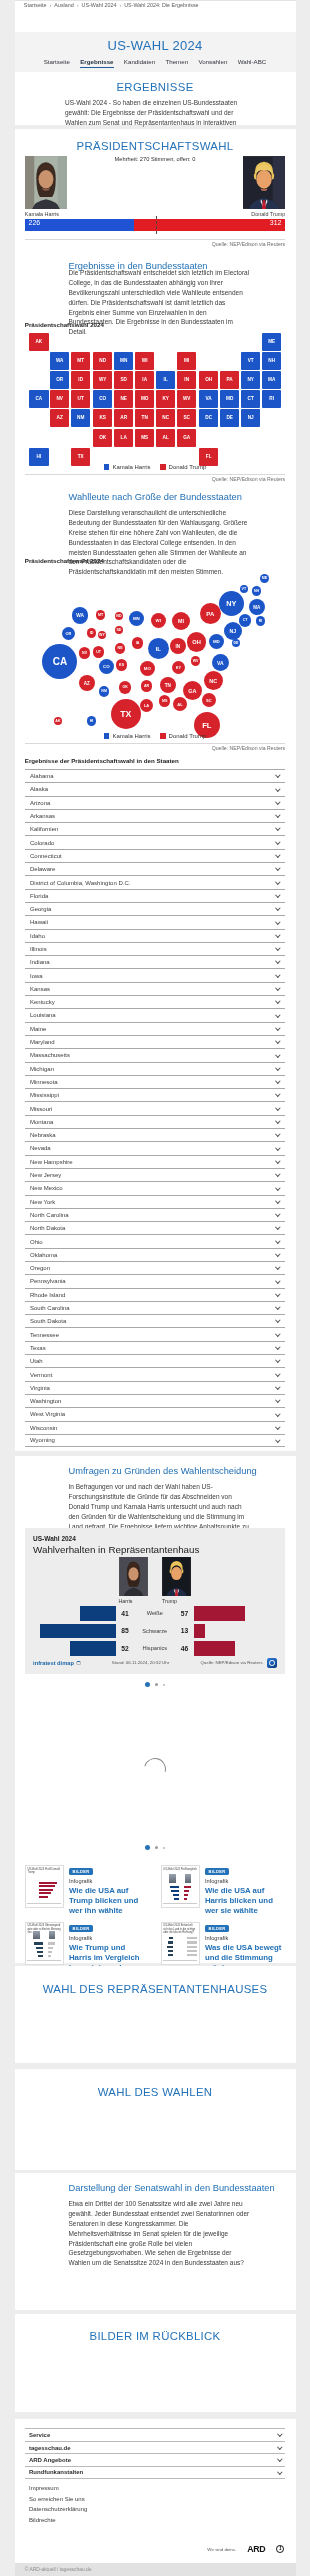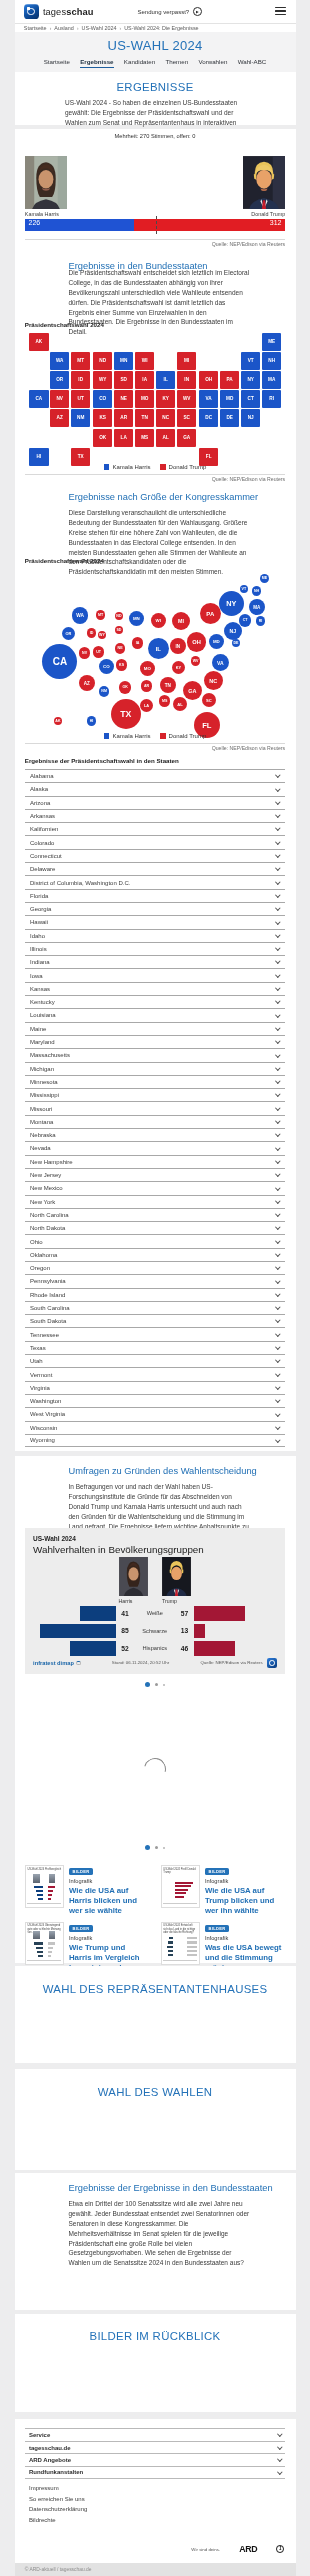--- a/index.html
+++ b/index.html
@@ -108,49 +108,31 @@
   .kick{font-size:5.7px;color:#3a3a3a;margin-top:3.1px}
   .tt{font-size:7.8px;line-height:1.25;color:#2270b5;font-weight:bold;margin-top:2.1px}
 
   
   .f-acc{position:absolute;left:10.3px;right:10.3px;top:9.3px}
   .f-row{height:12.6px;border-top:0.5px solid #b9b9b9;display:flex;align-items:center;justify-content:space-between;padding:0 4.1px;cursor:pointer}
   .f-row:last-child{border-bottom:0.5px solid #b9b9b9}
   .f-row span{font-size:6px;font-weight:bold;color:#2e2e2e}
   .f-links{position:absolute;left:14.5px;top:66px;display:flex;flex-direction:column;gap:4.7px}
   .f-links a{font-size:6px;color:#3d3d3d;text-decoration:none;cursor:pointer}
-  .ard{position:absolute;right:11.4px;top:125px;display:flex;align-items:center;gap:19px}
+  .ard{position:absolute;right:11.4px;top:125px;display:flex;align-items:center;gap:11px}
   .ard .slog{font-size:4.4px;color:#555}
   .ard .mark{font-size:8.8px;font-weight:bold;color:#141414;letter-spacing:-0.3px}
   .ard .circ{width:7.8px;height:7.8px;border:1px solid #141414;border-radius:50%;display:inline-flex;align-items:center;justify-content:center;font-size:4.7px;font-weight:bold;color:#141414;font-style:italic}
   .bottombar{position:absolute;left:14.5px;width:281px;background:#e2e2e2}
   .bottombar span{display:block;padding:3.6px 10.3px;font-size:4.9px;color:#8d8d8d}
 </style>
 </head>
 <body>
 
 <div class="card" style="top:0;height:32px">
-  <div class="hdr-row">
-    <div class="logo-wrap">
-      <div class="logo-sq">
-          <i class="logo-notch"></i>
-          <i class="logo-ring"></i>
-        </div>
-      <div class="wordmark"><span>tages</span><b>schau</b></div>
-    </div>
-    <div class="watch">
-      <span>Sendung verpasst?</span>
-      <span class="play">▶</span>
-    </div>
-    <div class="burger">
-        <i></i>
-        <i></i>
-        <i></i>
-      </div>
-  </div>
   <div class="crumbs" id="breadcrumb">
       <span>Startseite</span>
       <span class="sep">›</span>
       <span>Ausland</span>
       <span class="sep">›</span>
       <span>US-Wahl 2024</span>
       <span class="sep">›</span>
       <span>US-Wahl 2024: Die Ergebnisse</span>
     </div>
 </div>
@@ -166,20 +148,21 @@
       <div class="tab">Wahl-ABC</div>
     </div>
 </div>
 
 <div class="card" style="top:72px;height:53px">
   <h2 class="sec" style="margin-top:9.3px">ERGEBNISSE</h2>
   <p class="body" style="margin:5.2px auto 0;width:180px">US-Wahl 2024 - So haben die einzelnen US-Bundesstaaten gewählt: Die Ergebnisse der Präsidentschaftswahl und der Wahlen zum Senat und Repräsentantenhaus in interaktiven Grafiken.</p>
 </div>
 
 <div class="card" style="top:129px;height:1322px">
+  <h2 class="sec" style="margin-top:11.4px">PRÄSIDENTSCHAFTSWAHL</h2>
   <div style="text-align:center;font-size:5.7px;color:#2f2f2f;margin-top:4.1px">Mehrheit: 270 Stimmen, offen: 0</div>
 
   <div class="photo" style="left:10.3px;top:27px;width:42px;height:53px">
     <svg viewBox="0 0 82 103">
         <rect width="82" height="103" fill="#aab3a7"></rect>
         <rect width="18" height="103" fill="#6e6357" opacity=".55"></rect>
         <rect x="64" width="18" height="103" fill="#93a096" opacity=".6"></rect>
         <path d="M41 84 Q18 88 14 103 L68 103 Q64 88 41 84Z" fill="#33333b"></path>
         <path d="M22 42 Q22 14 41 12 Q60 14 60 44 Q60 70 53 80 L29 80 Q22 68 22 42Z" fill="#3b2a21"></path>
         <ellipse cx="41" cy="45" rx="14.5" ry="18" fill="#c9946d"></ellipse>
@@ -277,21 +260,21 @@
         <span>Kamala Harris</span>
       </span>
       <span class="it">
         <span class="sw" style="background: rgb(214, 34, 42);"></span>
         <span>Donald Trump</span>
       </span>
     </div>
   <div class="hairline" style="position:absolute;left:10.3px;right:10.3px;top:345px"></div>
   <div class="src" style="position:absolute;right:10.3px;top:347px">Quelle: NEP/Edison via Reuters</div>
 
-  <h3 class="sub" style="position:absolute;left:54px;top:363px">Ergebnisse nach Größe der Kongresskammer</h3>
+  <h3 class="sub" style="position:absolute;left:54px;top:363px">Wahlleute nach Größe der Bundesstaaten</h3>
   <p class="body" style="position:absolute;left:54px;top:379px;width:182px">Diese Darstellung veranschaulicht die unterschiedliche Bedeutung der Bundesstaaten für den Wahlausgang. Größere Kreise stehen für eine höhere Zahl von Wahlleuten, die die Bundesstaaten in das Electoral College entsenden. In den meisten Bundesstaaten gehen alle Stimmen der Wahlleute an den Präsidentschaftskandidaten oder die Präsidentschaftskandidatin mit den meisten Stimmen.</p>
 
   <div class="chart-label" style="position:absolute;left:10.3px;top:428px">Präsidentschaftswahl 2024</div>
   <div class="bubblemap" style="top:438px" id="bubblemap">
       <div class="bubble" style="left: 47px; top: 40px; height: 16.5px; width: 16.5px; font-size: 4.8px; background: rgb(27, 85, 200);">WA</div>
       <div class="bubble" style="left: 37px; top: 60px; height: 13.4px; width: 13.4px; font-size: 3.9px; background: rgb(27, 85, 200);">OR</div>
       <div class="bubble" style="left: 17.7px; top: 77px; height: 35px; width: 35px; font-size: 10px; background: rgb(27, 85, 200);">CA</div>
       <div class="bubble" style="left: 54px; top: 80px; height: 11.6px; width: 11.6px; font-size: 3.6px; background: rgb(214, 34, 42);">NV</div>
       <div class="bubble" style="left: 62px; top: 61px; height: 9.5px; width: 9.5px; font-size: 3.6px; background: rgb(214, 34, 42);">ID</div>
       <div class="bubble" style="left: 68px; top: 79px; height: 11.6px; width: 11.6px; font-size: 3.6px; background: rgb(214, 34, 42);">UT</div>
@@ -561,21 +544,21 @@
       </div>
     </div>
 </div>
 
 <div class="card" style="top:1456px;height:507px">
   <h3 class="sub" style="position:absolute;left:54px;top:10.3px">Umfragen zu Gründen des Wahlentscheidung</h3>
   <p class="body" style="position:absolute;left:54px;top:26px;width:182px">In Befragungen vor und nach der Wahl haben US-Forschungsinstitute die Gründe für das Abschneiden von Donald Trump und Kamala Harris untersucht und auch nach den Gründen für die Wahlentscheidung und die Stimmung im Land gefragt. Die Ergebnisse liefern wichtige Anhaltspunkte zu den Ursachen des Ergebnisses und zum Wahlverhalten der verschiedenen Bevölkerungsgruppen.</p>
 
   <div class="igbox" style="top:72px">
     <div class="ig-kicker">US-Wahl 2024</div>
-    <div class="ig-title">Wahlverhalten in Bevölkerungsgruppen</div>
+    <div class="ig-title">Wahlverhalten in Repräsentantenhaus</div>
     <div class="ig-photos">
       <div>
         <div class="ig-photo">
             <svg viewBox="0 0 56 76">
               <rect width="56" height="76" fill="#4a4a52"></rect>
               <path d="M28 60 Q12 64 9 76 L47 76 Q44 64 28 60Z" fill="#2c2c33"></path>
               <path d="M15 30 Q15 10 28 9 Q41 10 41 32 Q41 50 36 58 L20 58 Q15 48 15 30Z" fill="#35241c"></path>
               <ellipse cx="28" cy="33" rx="10" ry="13" fill="#c9946d"></ellipse>
               <path d="M18 24 Q21 12 28 11 Q37 12 38 26 L34 20 Q30 16 25 17 Q20 19 18 24Z" fill="#42291f"></path>
             </svg>
@@ -639,50 +622,50 @@
   <div class="spinner" style="top:302px"></div>
   <div class="dots" style="top:389px">
       <i class="d1"></i>
       <i class="d2"></i>
       <i class="d3"></i>
     </div>
 
   <div class="tgrid" style="top:409px" id="teasers">
       <div class="teaser">
         <div class="thumb">
+          <div class="tcap">US-Wahl 2024 Profil Donald Trump</div>
+          <i class="tb" style="left: 13.4px; top: 15.5px; width: 17.6px; background: rgb(163, 23, 53);"></i>
+          <i class="tb" style="left: 13.4px; top: 19px; width: 15.5px; background: rgb(163, 23, 53);"></i>
+          <i class="tb" style="left: 13.4px; top: 23px; width: 13.4px; background: rgb(163, 23, 53);"></i>
+          <i class="tb" style="left: 13.4px; top: 26px; width: 11.4px; background: rgb(163, 23, 53);"></i>
+          <i class="tb" style="left: 13.4px; top: 30px; width: 9.3px; background: rgb(163, 23, 53);"></i>
+          <div class="tfoot">
+            <i></i>
+          </div>
+        </div>
+        <div><span class="badge">BILDER</span><div class="kick">Infografik</div><div class="tt">Wie die USA auf Trump blicken und wer ihn wählte</div></div>
+      </div>
+      <div class="teaser">
+        <div class="thumb">
           <div class="tcap">US-Wahl 2024 Profilvergleich</div>
           <i class="tph" style="left: 7.2px; top: 8.3px;"></i>
           <i class="tph" style="left: 23px; top: 8.3px;"></i>
           <i class="tb" style="left: 8.3px; top: 19.6px; width: 9.3px; background: rgb(12, 62, 126);"></i>
           <i class="tb" style="left: 22px; top: 19.6px; width: 7.2px; background: rgb(163, 23, 53);"></i>
           <i class="tb" style="left: 9.8px; top: 24px; width: 7.8px; background: rgb(12, 62, 126);"></i>
           <i class="tb" style="left: 22px; top: 24px; width: 5.7px; background: rgb(163, 23, 53);"></i>
           <i class="tb" style="left: 11px; top: 28px; width: 6.7px; background: rgb(12, 62, 126);"></i>
           <i class="tb" style="left: 22px; top: 28px; width: 4.7px; background: rgb(163, 23, 53);"></i>
           <i class="tb" style="left: 12px; top: 32px; width: 5.7px; background: rgb(12, 62, 126);"></i>
           <i class="tb" style="left: 22px; top: 32px; width: 3.6px; background: rgb(163, 23, 53);"></i>
           <div class="tfoot">
             <i></i>
           </div>
         </div>
         <div><span class="badge">BILDER</span><div class="kick">Infografik</div><div class="tt">Wie die USA auf Harris blicken und wer sie wählte</div></div>
-      </div>
-      <div class="teaser">
-        <div class="thumb">
-          <div class="tcap">US-Wahl 2024 Profil Donald Trump</div>
-          <i class="tb" style="left: 13.4px; top: 15.5px; width: 17.6px; background: rgb(163, 23, 53);"></i>
-          <i class="tb" style="left: 13.4px; top: 19px; width: 15.5px; background: rgb(163, 23, 53);"></i>
-          <i class="tb" style="left: 13.4px; top: 23px; width: 13.4px; background: rgb(163, 23, 53);"></i>
-          <i class="tb" style="left: 13.4px; top: 26px; width: 11.4px; background: rgb(163, 23, 53);"></i>
-          <i class="tb" style="left: 13.4px; top: 30px; width: 9.3px; background: rgb(163, 23, 53);"></i>
-          <div class="tfoot">
-            <i></i>
-          </div>
-        </div>
-        <div><span class="badge">BILDER</span><div class="kick">Infografik</div><div class="tt">Wie die USA auf Trump blicken und wer ihn wählte</div></div>
       </div>
       <div class="teaser">
         <div class="thumb">
           <div class="tcap">US-Wahl 2024 Überwiegend gute oder schlechte Meinung von ...</div>
           <i class="tph" style="left: 7.2px; top: 8.3px;"></i>
           <i class="tph" style="left: 23px; top: 8.3px;"></i>
           <i class="tb" style="left: 8.3px; top: 19.6px; width: 9.3px; background: rgb(39, 66, 87);"></i>
           <i class="tb" style="left: 22px; top: 19.6px; width: 7.2px; background: rgb(195, 195, 195);"></i>
           <i class="tb" style="left: 9.8px; top: 24px; width: 7.8px; background: rgb(39, 66, 87);"></i>
           <i class="tb" style="left: 22px; top: 24px; width: 5.7px; background: rgb(195, 195, 195);"></i>
@@ -718,21 +701,21 @@
     </div>
 </div>
 
 <div class="card" style="top:1966px;height:97px">
   <h2 class="sec" style="margin-top:16.5px">WAHL DES REPRÄSENTANTENHAUSES</h2>
 </div>
 <div class="card" style="top:2069px;height:101px">
   <h2 class="sec" style="margin-top:16.5px">WAHL DES WAHLEN</h2>
 </div>
 <div class="card" style="top:2173px;height:137px">
-  <h3 class="sub" style="position:absolute;left:54px;top:10.3px">Ergebnisse der Ergebnisse in den Bundesstaaten</h3>
+  <h3 class="sub" style="position:absolute;left:54px;top:10.3px">Darstellung der Senatswahl in den Bundesstaaten</h3>
   <p class="body" style="position:absolute;left:54px;top:26px;width:182px">Etwa ein Drittel der 100 Senatssitze wird alle zwei Jahre neu gewählt. Jeder Bundesstaat entsendet zwei Senatorinnen oder Senatoren in diese Kongresskammer. Die Mehrheitsverhältnisse im Senat spielen für die jeweilige Präsidentschaft eine große Rolle bei vielen Gesetzgebungsvorhaben. Wie sehen die Ergebnisse der Wahlen um die Senatssitze 2024 in den Bundesstaaten aus?</p>
 </div>
 <div class="card" style="top:2314px;height:98px">
   <h2 class="sec" style="margin-top:15.5px">BILDER IM RÜCKBLICK</h2>
 </div>
 
 <div class="card" style="top:2419px;height:144px">
   <div class="f-acc" id="footacc">
       <div class="f-row">
         <span>Service</span>

